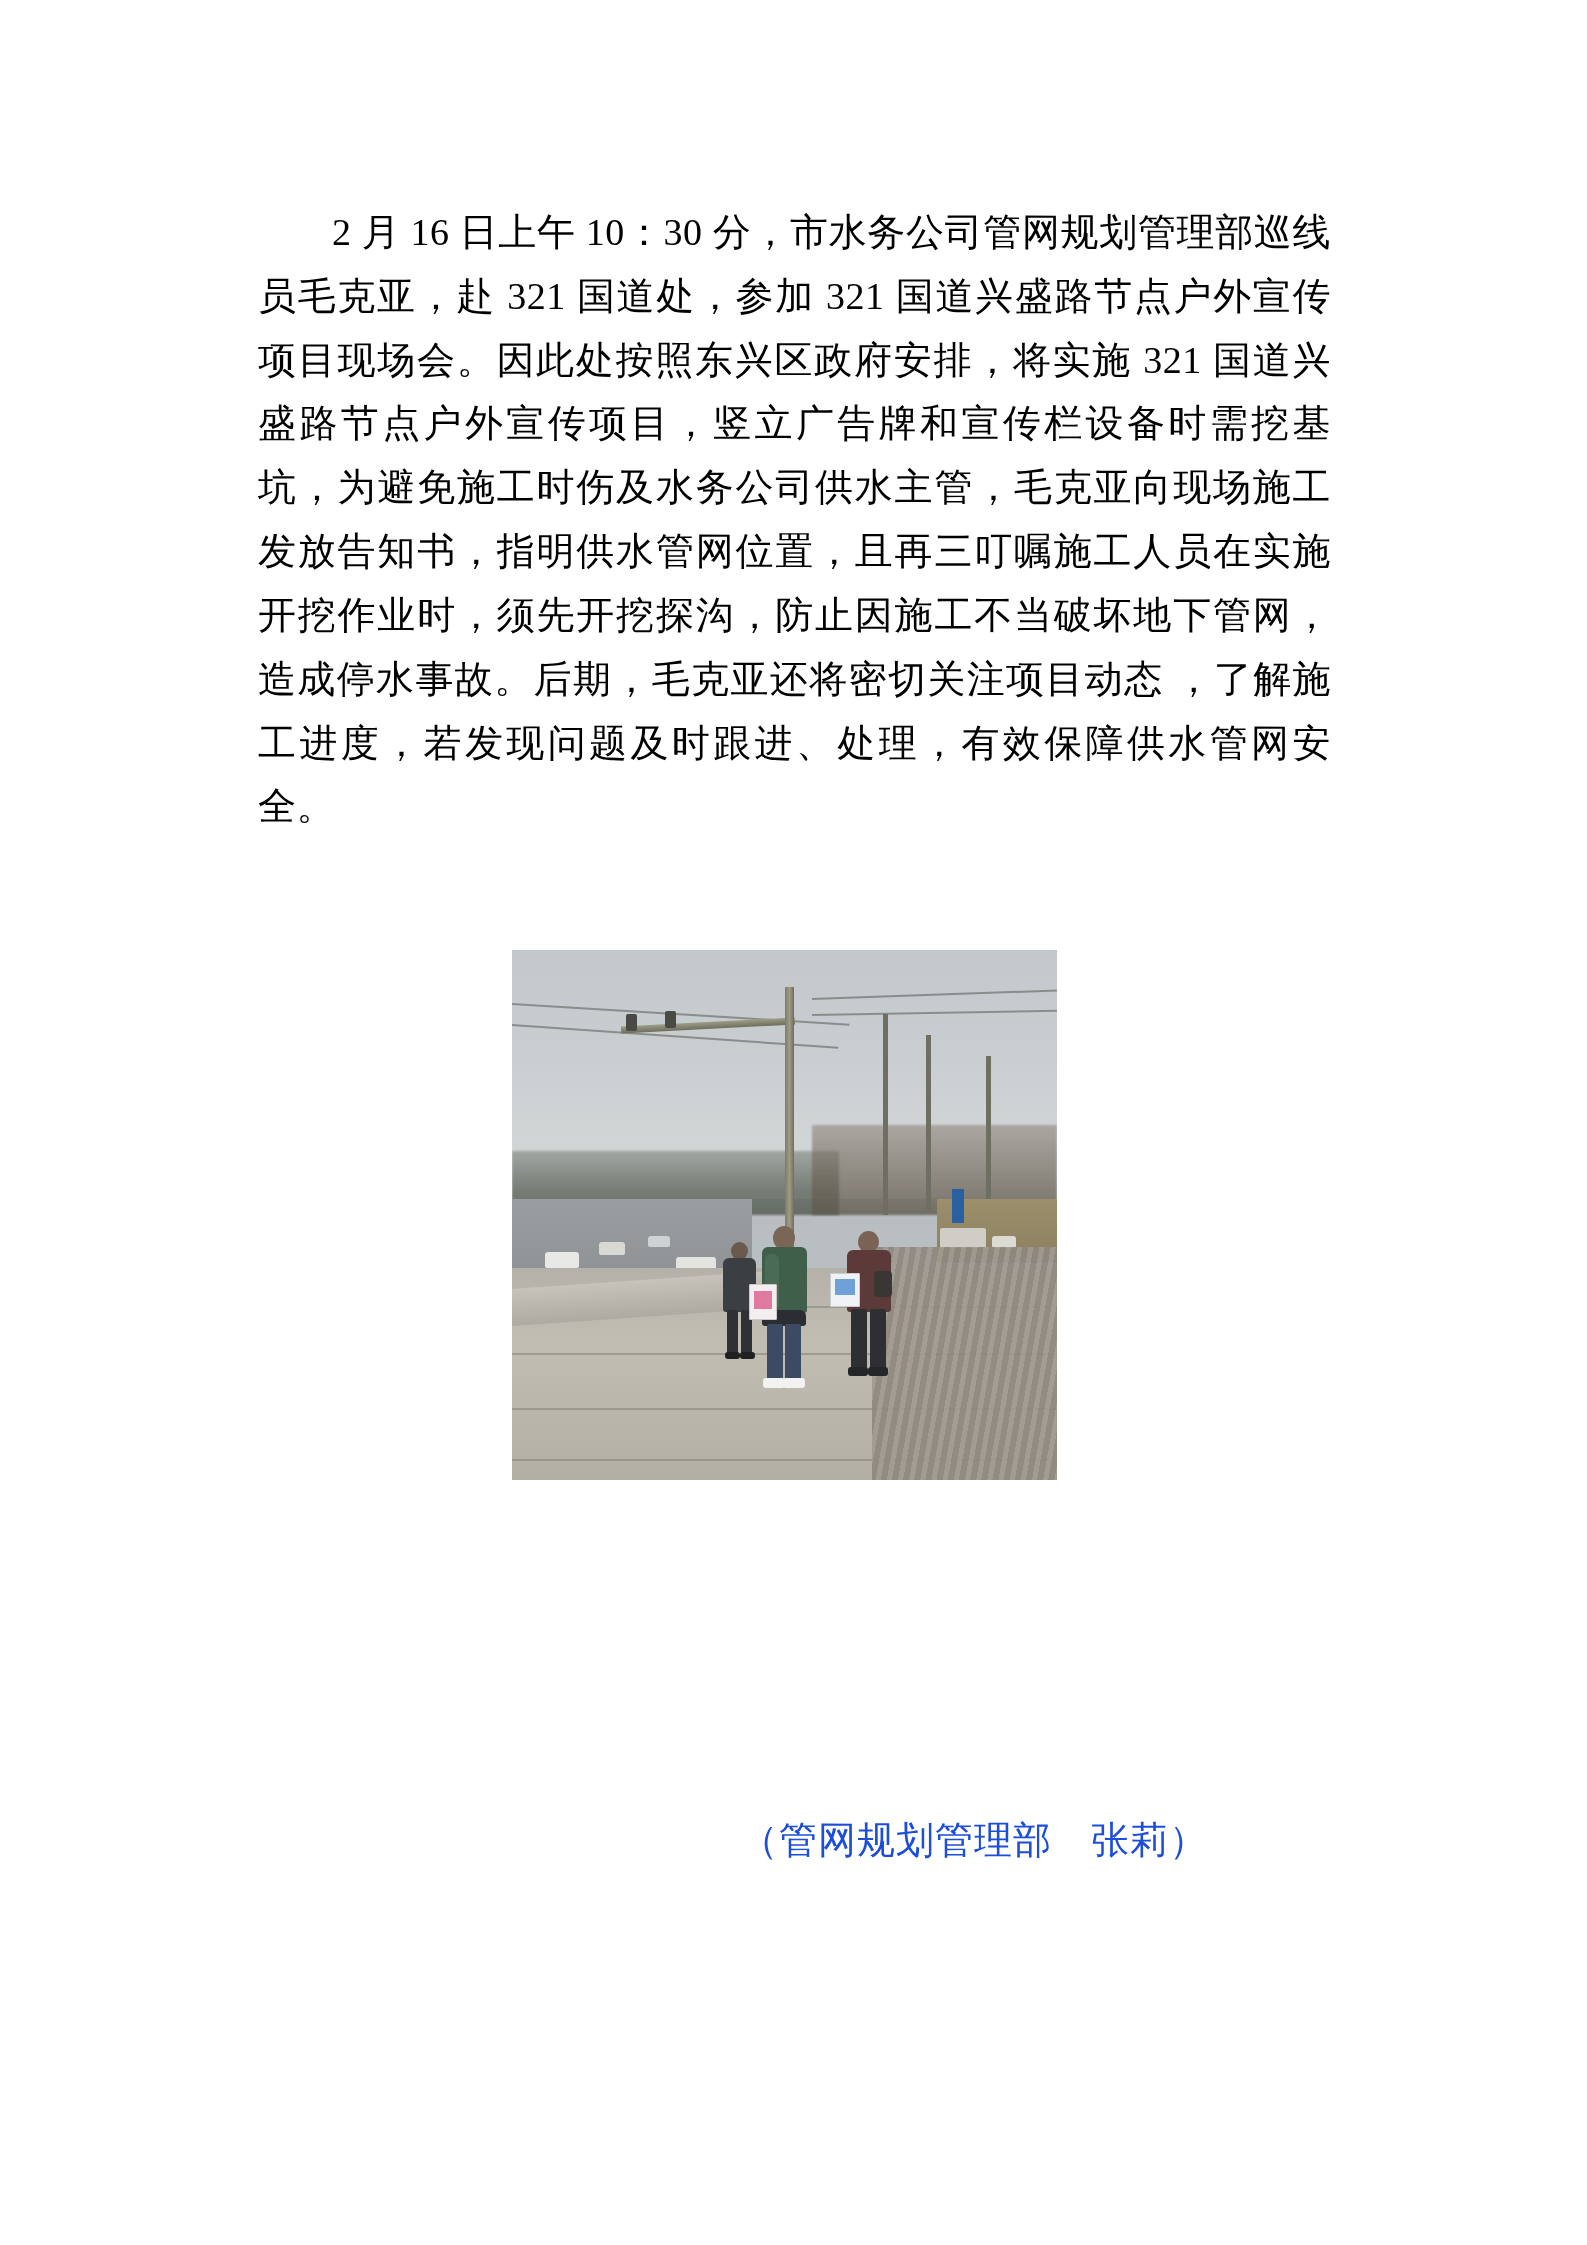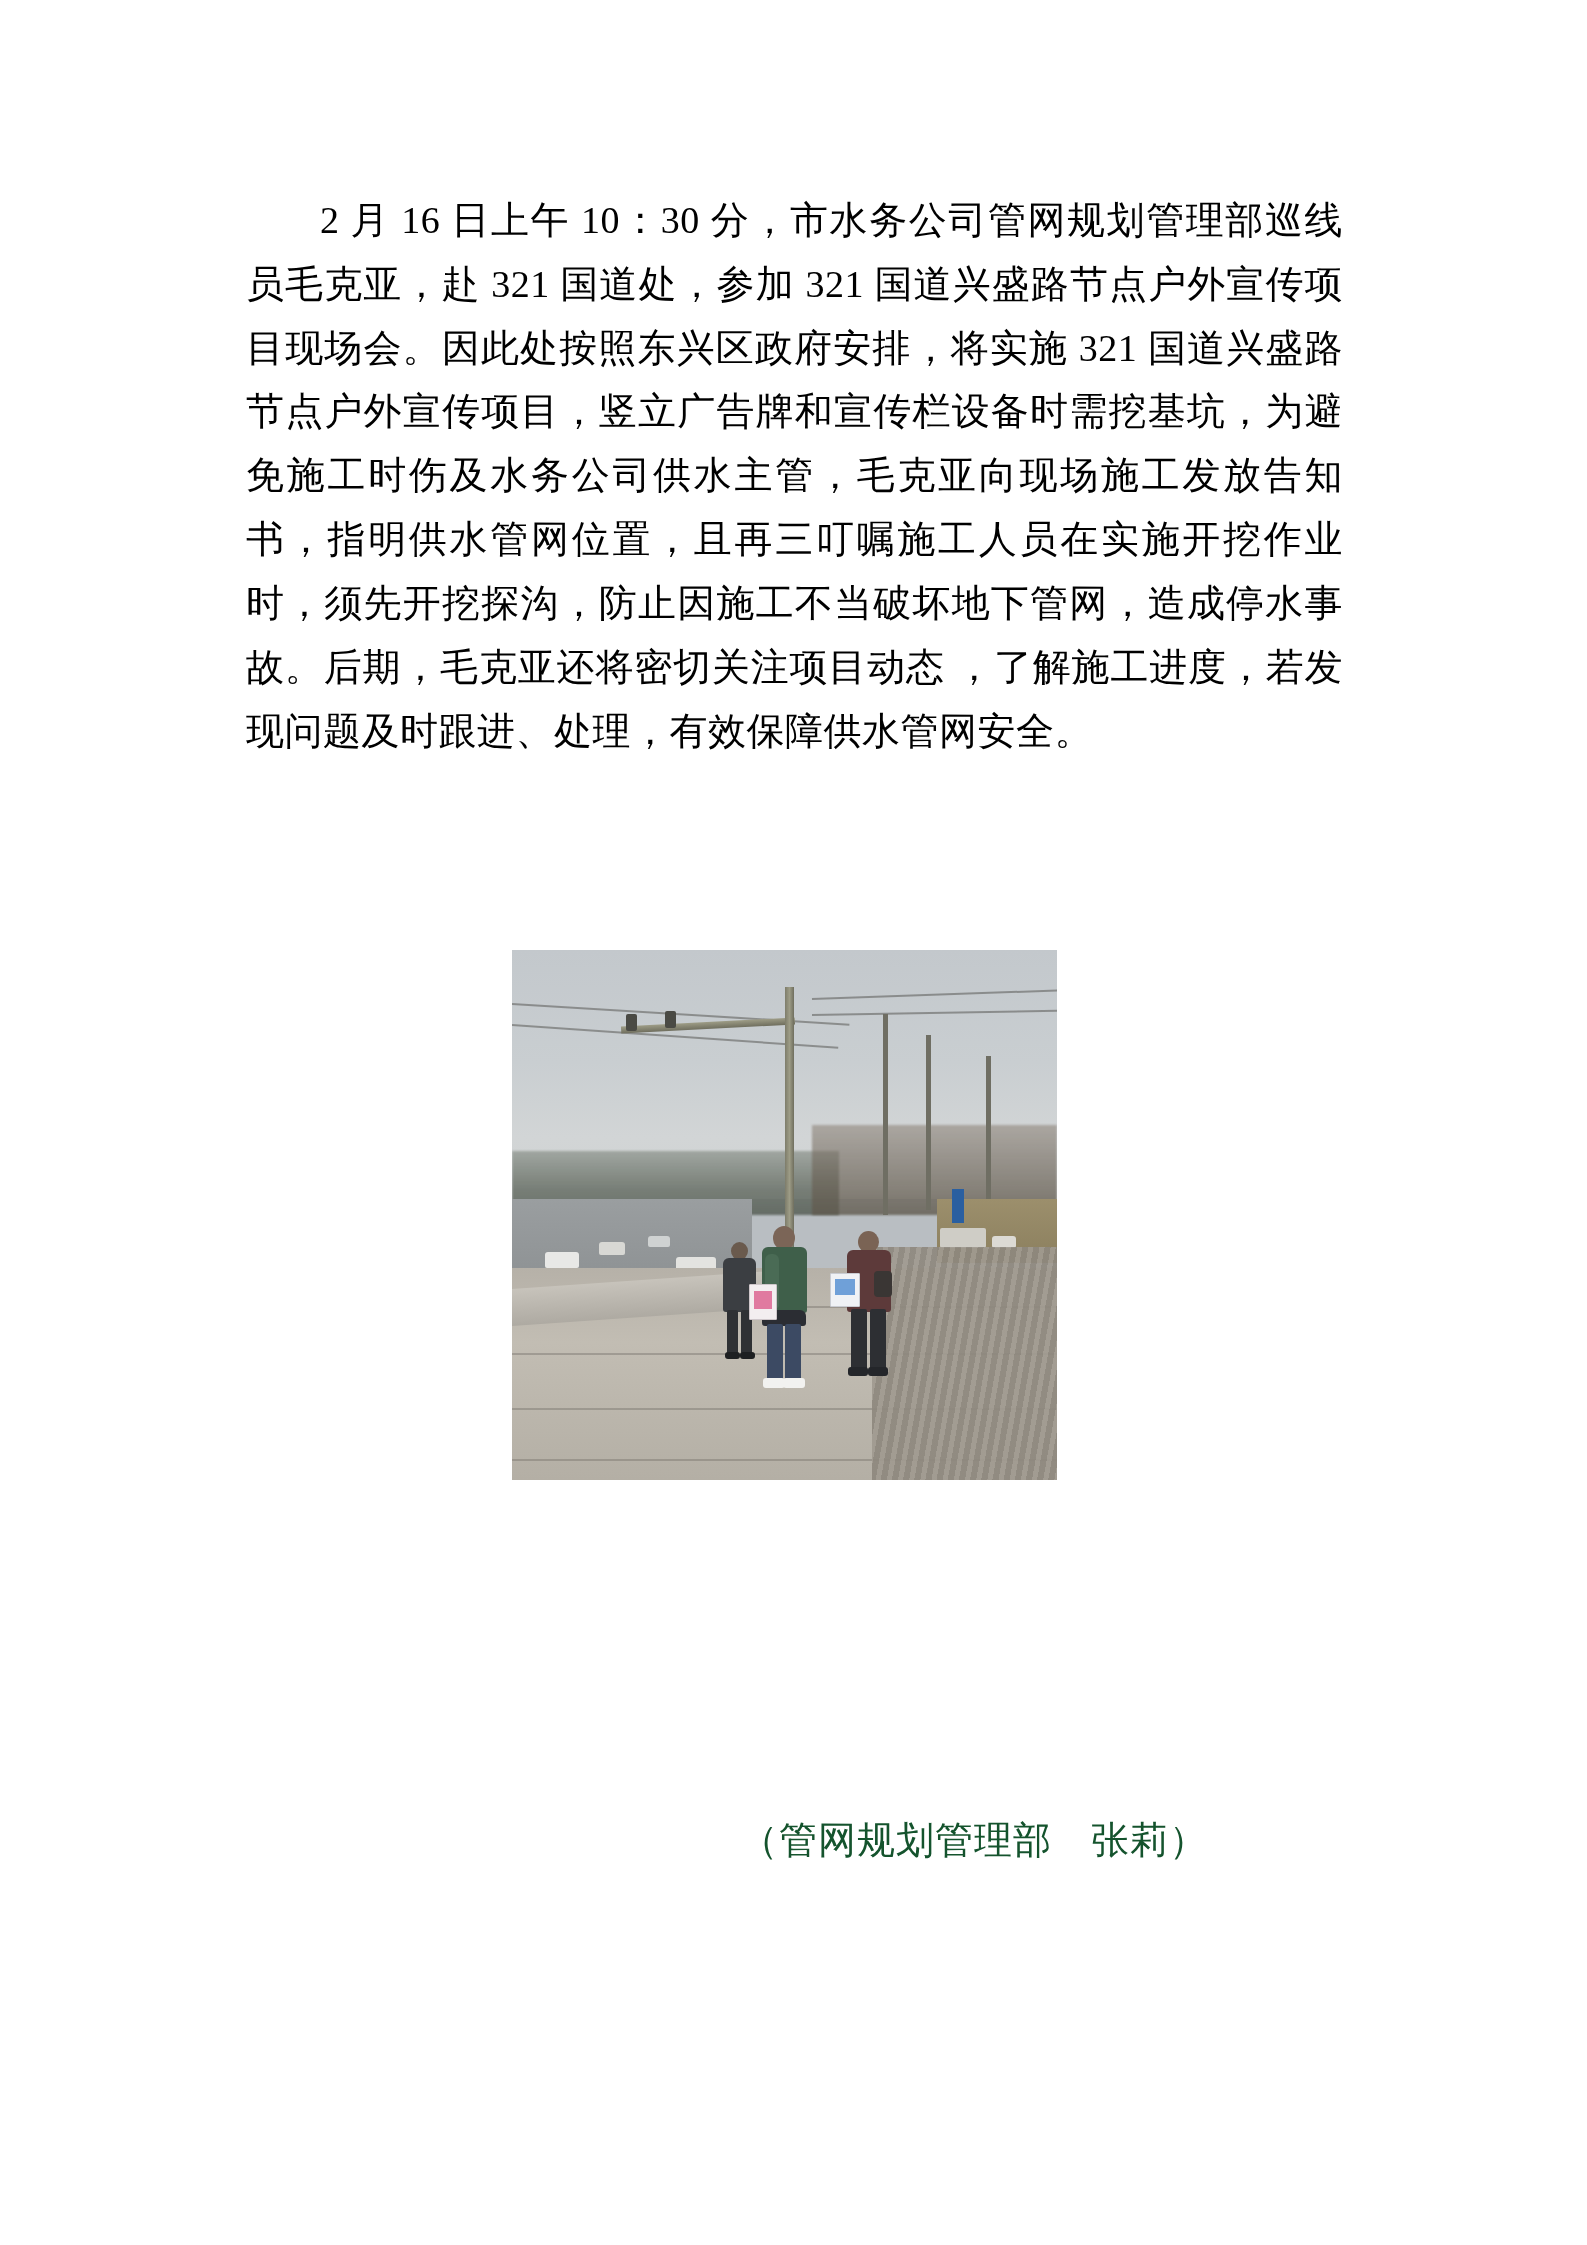--- a/index.html
+++ b/index.html
@@ -25,21 +25,21 @@
     width: 1105px;
   }
   .para {
     font-size: 38px;
     line-height: 1.68;
     color: #000000;
     text-align: justify;
     text-justify: inter-ideograph;
     letter-spacing: 0.5px;
     text-indent: 0;
-    margin: 4px;
+    margin: 16px;
   }
   .para .indent {
     display: inline-block;
     width: 74px;
   }
   .photo-wrap {
     position: absolute;
     left: 512px;
     top: 950px;
     width: 545px;
@@ -173,21 +173,21 @@
   .p-body { position:absolute; border-radius:6px 6px 3px 3px; }
   .p-leg  { position:absolute; border-radius:2px; }
   .p-shoe { position:absolute; border-radius:3px; }
   .leaflet { position:absolute; border-radius:1px; }
 
   .caption {
     position: absolute;
     left: 740px;
     top: 1815px;
     font-size: 38px;
-    color: #14532d;
+    color: #1d4ed8;
     letter-spacing: 1px;
     white-space: pre;
   }
 </style>
 </head>
 <body>
 
 <div class="page">
 
   <div class="doc-body">

